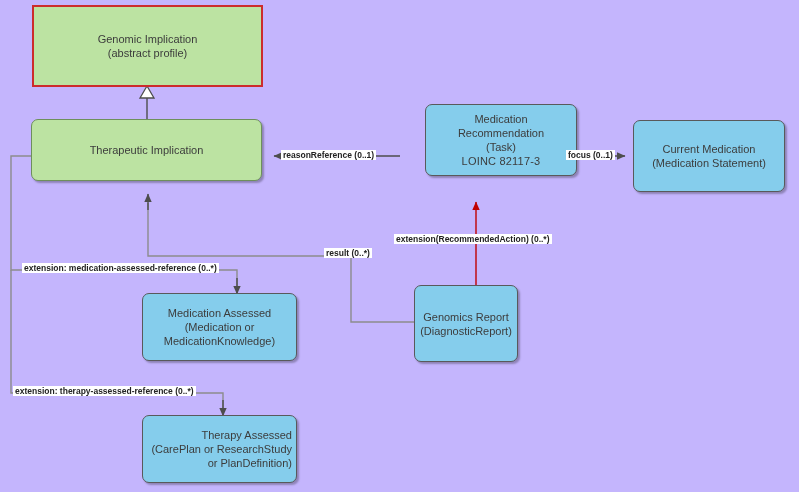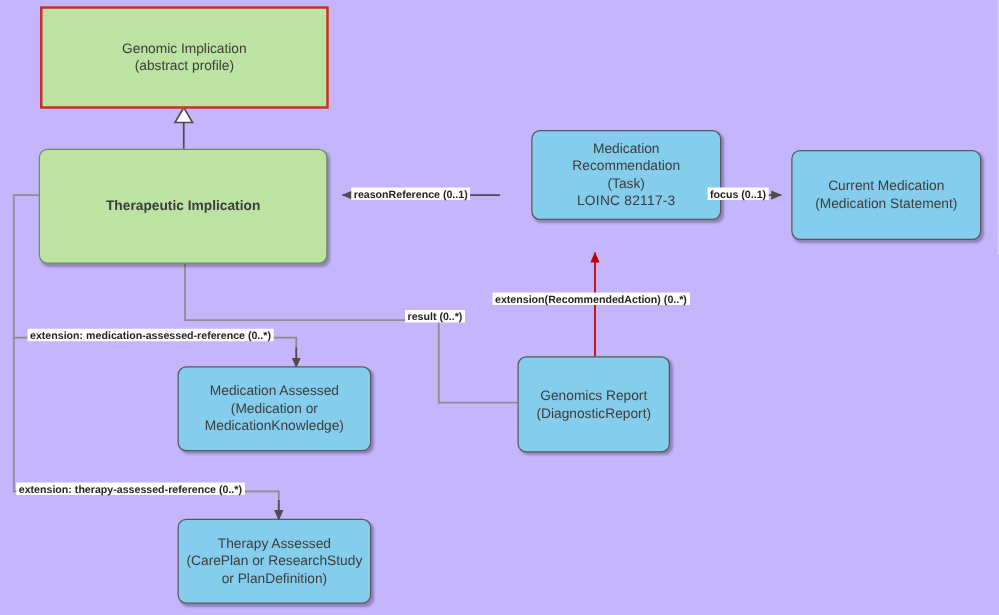--- a/index.html
+++ b/index.html
@@ -121,21 +121,21 @@
     </g>
   </svg>
 
   <div class="node node-green abstract" style="left:32px; top:5px; width:231px; height:82px;">
     <div class="label-wrap">
       <div>Genomic Implication</div>
       <div>(abstract profile)</div>
     </div>
   </div>
 
-  <div class="node node-green" style="left:31px; top:119px; width:231px; height:92px;font-weight:bold;">
+  <div class="node node-green" style="left:31px; top:119px; width:231px; height:62px;">
     <div class="label-wrap">
       <div>Therapeutic Implication</div>
     </div>
   </div>
 
   <div class="node node-blue" style="left:400px; top:104px; width:152px; height:72px;margin-left:25px;">
     <div class="label-wrap">
       <div>Medication Recommendation</div>
       <div>(Task)</div>
       <div class="line-sub">LOINC 82117-3</div>
@@ -150,28 +150,28 @@
   </div>
 
   <div class="node node-blue" style="left:142px; top:293px; width:155px; height:68px;justify-content:center;">
     <div class="label-wrap">
       <div>Medication Assessed</div>
       <div>(Medication  or</div>
       <div>MedicationKnowledge)</div>
     </div>
   </div>
 
-  <div class="node node-blue" style="left:414px; top:285px; width:122px; height:77px;">
+  <div class="node node-blue" style="left:414px; top:285px; width:104px; height:77px;">
     <div class="label-wrap">
       <div>Genomics Report</div>
       <div>(DiagnosticReport)</div>
     </div>
   </div>
 
-  <div class="node node-blue" style="left:142px; top:415px; width:155px; height:68px;">
+  <div class="node node-blue" style="left:142px; top:415px; width:155px; height:68px;text-align:right;">
     <div class="label-wrap">
       <div>Therapy Assessed</div>
       <div>(CarePlan  or  ResearchStudy</div>
       <div>or  PlanDefinition)</div>
     </div>
   </div>
 
   <div class="edge-label" style="left:281px; top:150px;">reasonReference (0..1)</div>
 
   <div class="edge-label" style="left:566px; top:150px;">focus  (0..1)</div>

